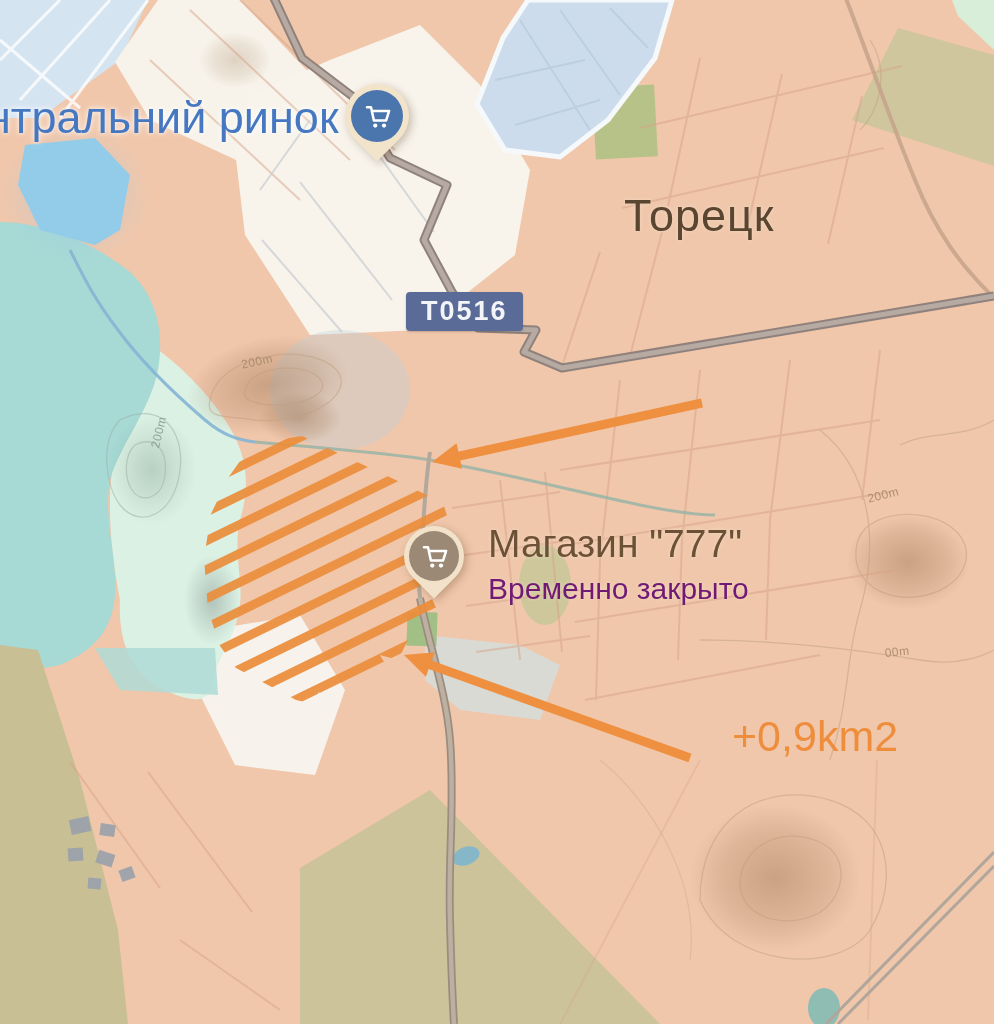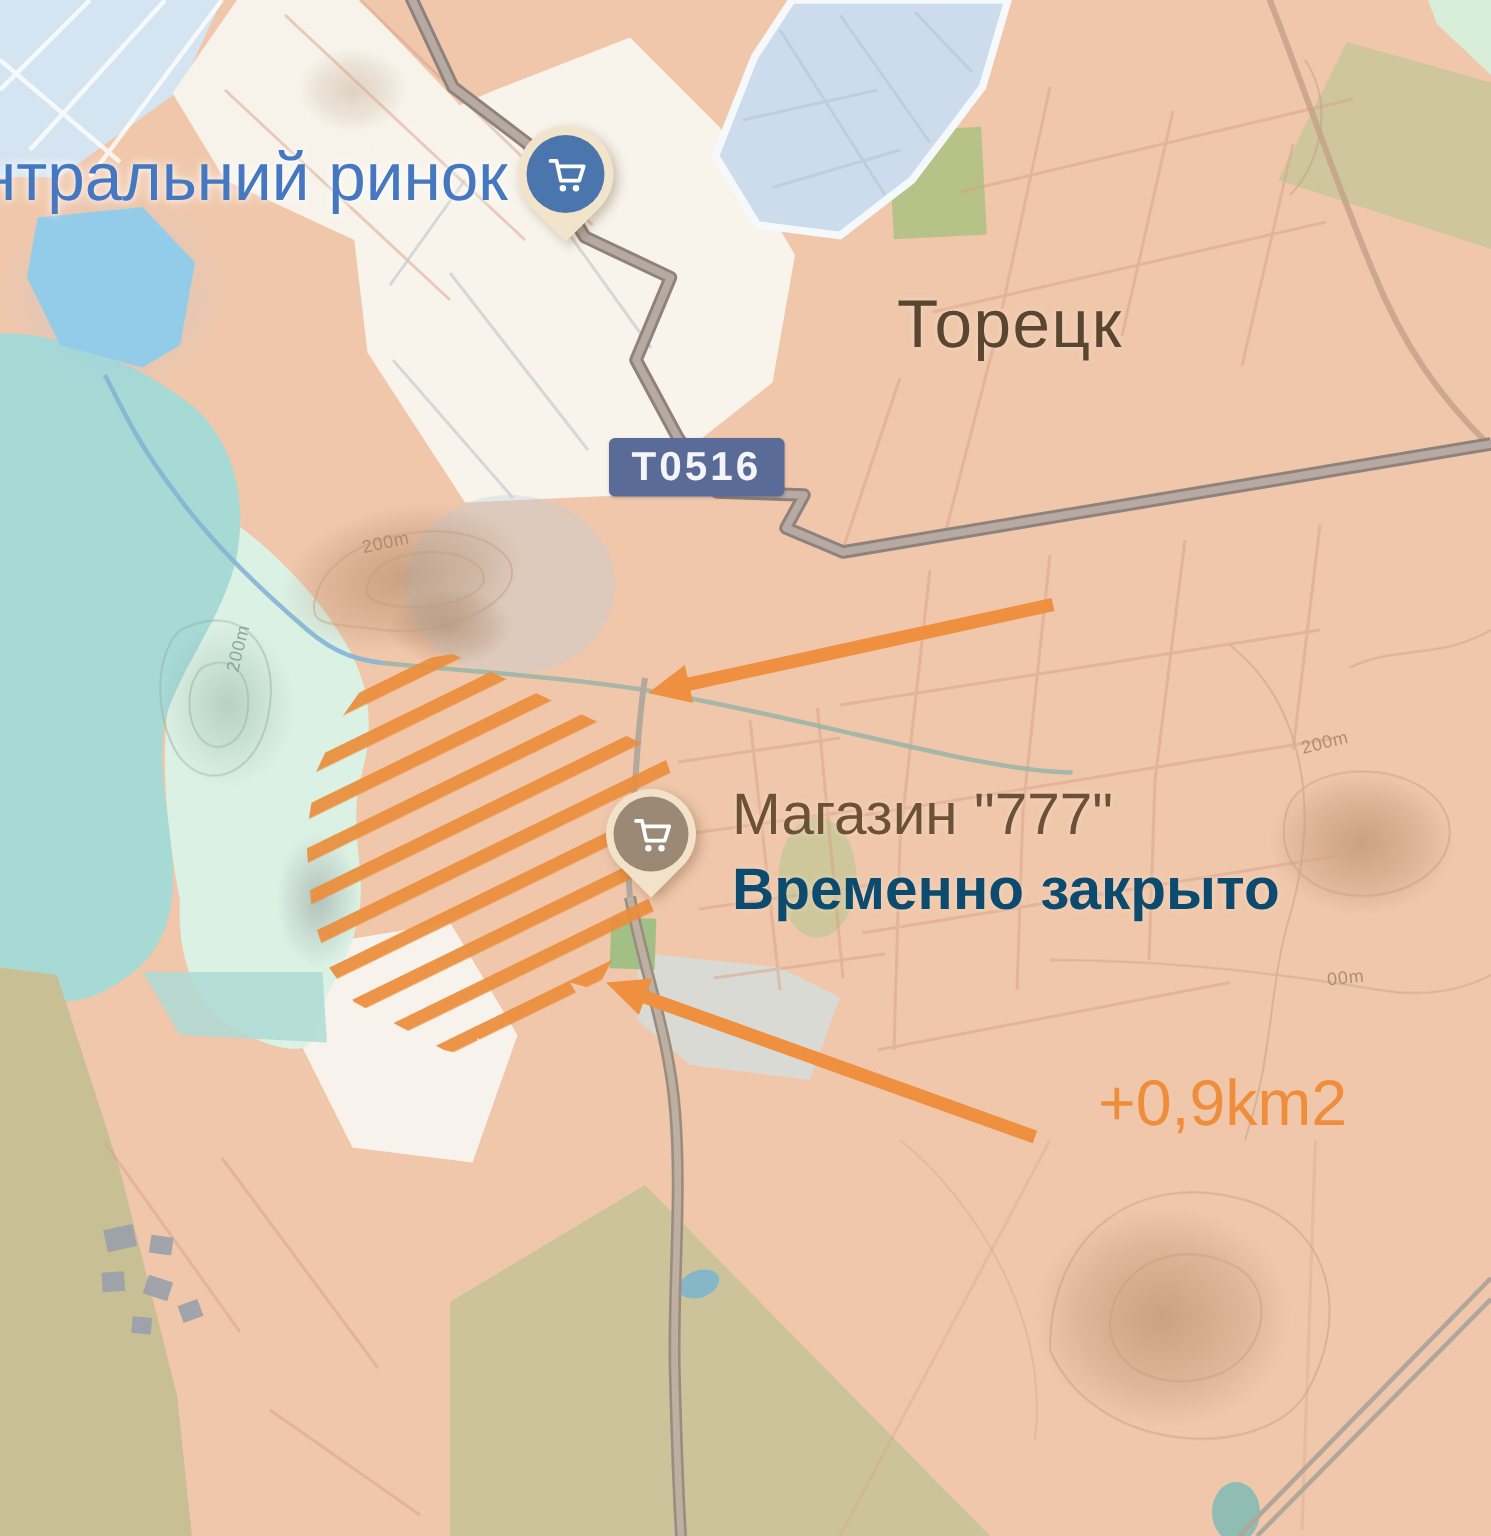--- a/index.html
+++ b/index.html
@@ -8,34 +8,34 @@
     background:#f0c7ab;
     font-family:"Liberation Sans",sans-serif;
   }
   .map-root svg.base{position:absolute;left:0;top:0;}
   .lbl{position:absolute;white-space:nowrap;}
   .lbl-market{
     left:-14px;top:92px;font-size:45px;font-weight:500;color:#4678c2;
     text-shadow:0 0 4px rgba(255,255,255,.85),0 0 9px rgba(255,255,255,.55);
   }
   .lbl-city{
-    left:598px;top:190px;font-size:45px;font-weight:500;color:#5a4531;letter-spacing:1px;
+    left:624px;top:190px;font-size:45px;font-weight:500;color:#5a4531;letter-spacing:1px;
     text-shadow:0 0 4px rgba(243,222,200,.8);
   }
   .road-badge{
     left:406px;top:292px;background:#5b6b97;color:#f3f5f9;
     font-size:27px;font-weight:bold;letter-spacing:2px;
     padding:4px 15px;border-radius:4px;box-shadow:0 1px 2px rgba(60,50,40,.25);
   }
   .lbl-store{
     left:488px;top:522px;font-size:39px;font-weight:400;color:#6d5137;
     text-shadow:0 0 4px rgba(243,221,196,.85);
   }
   .lbl-status{
-    left:488px;top:572px;font-size:39px;font-weight:700;color:#0c4a6e;
+    left:488px;top:572px;font-size:30px;font-weight:400;color:#701a75;
     text-shadow:0 0 4px rgba(243,221,196,.8);
   }
   .lbl-area{
     left:702px;top:712px;font-size:43px;font-weight:400;color:#ee8e3c;margin-left:30px;
   }
   .lbl-contour{
     font-size:12px;color:#a8886a;letter-spacing:.5px;opacity:.9;transform-origin:left top;
   }
   .c1{left:240px;top:358px;transform:rotate(-12deg);}
   .c2{left:866px;top:492px;transform:rotate(-14deg);}

